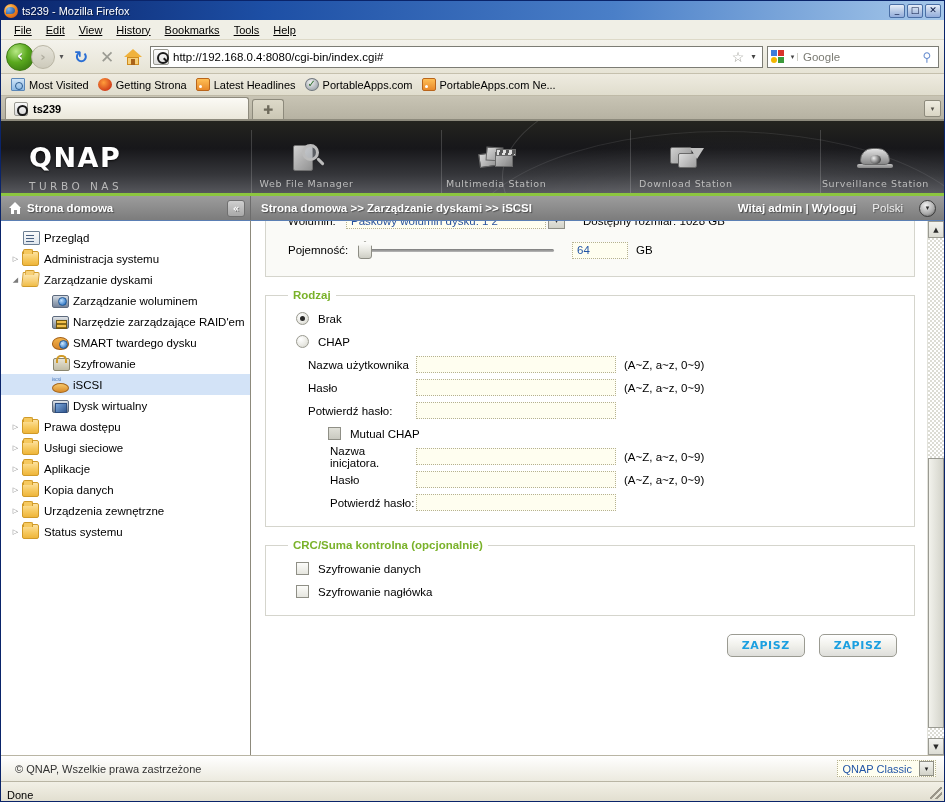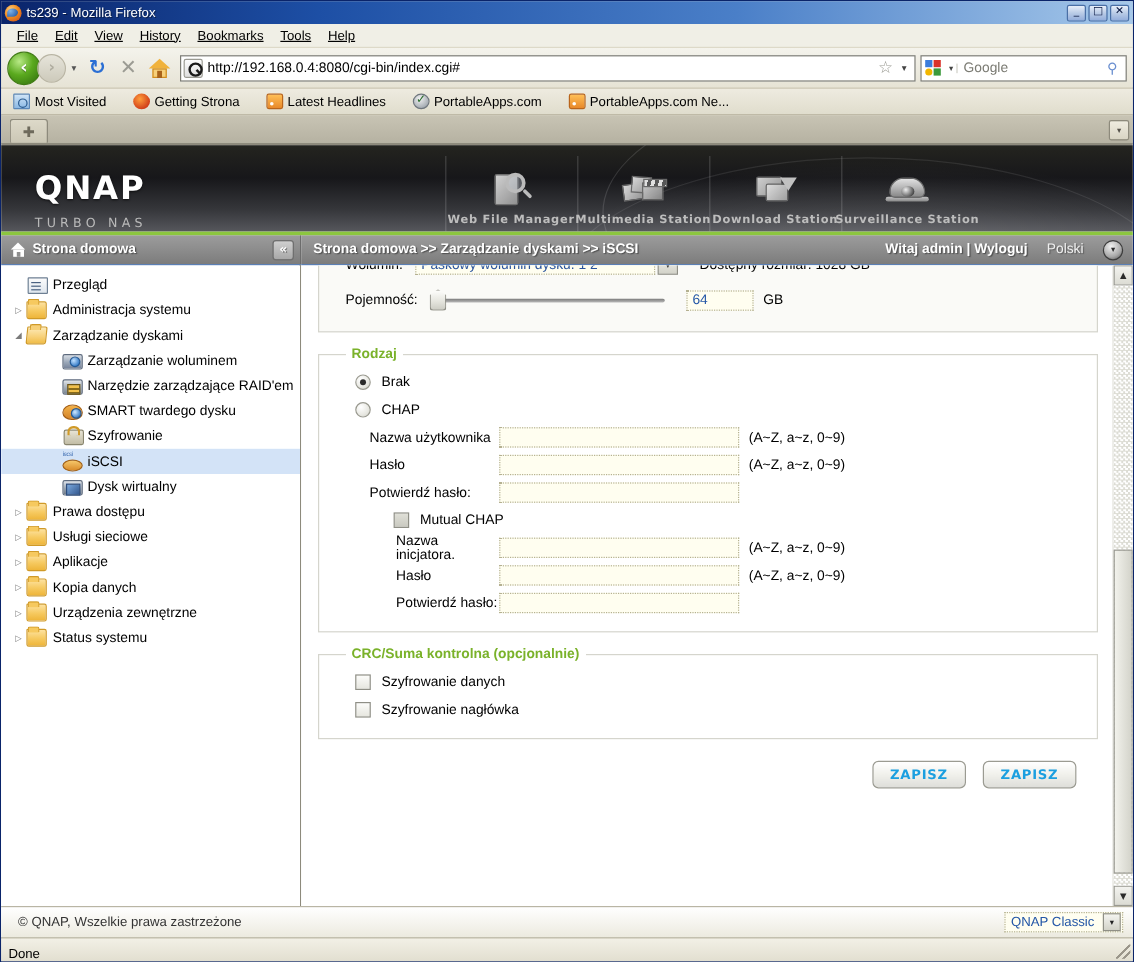--- a/index.html
+++ b/index.html
@@ -173,21 +173,21 @@
   .search-mag {
     flex: 0 0 18px; text-align: center; color: #6a8fd0; font-size: 12px;
     font-family: "DejaVu Sans", sans-serif;
   }
 
   
   .bookmarks {
     height: 22px; flex: 0 0 22px;
     background: linear-gradient(to bottom,#eeebe0,#e0ddcd);
     border-bottom: 1px solid #bfbaa7;
-    display: flex; align-items: center; padding-left: 6px; gap: 14px;
+    display: flex; align-items: center; padding-left: 6px; gap: 1px;
   }
   .bm {
     display: flex; align-items: center; gap: 4px;
     padding: 1px 4px; font-size: 11px; color: #000; white-space: nowrap;
   }
   .bm-ico { width: 14px; height: 13px; flex: 0 0 14px; position: relative; }
   .ico-folderblue {
     background: linear-gradient(to bottom,#cfe4f7,#8cb9e4);
     border: 1px solid #5b87b8; border-radius: 1px;
   }
@@ -291,21 +291,21 @@
     color: #fff; font-size: 27px; font-weight: bold; letter-spacing: 1.5px;
     font-family: "DejaVu Sans", sans-serif; line-height: 1;
     text-shadow: 0 1px 2px rgba(0,0,0,.7);
   }
   .brand .tagline {
     color: #b9b9b9; font-size: 10.5px; letter-spacing: 3.5px;
     margin-top: 9px; font-family: "DejaVu Sans", sans-serif;
   }
   .stations {
     flex: 1 1 auto; display: flex; align-items: flex-end;
-    justify-content: center; padding-right: 14px; z-index: 2; font-weight: bold;
+    justify-content: space-between; padding-right: 14px; z-index: 2;
   }
   .station {
     width: 110px; height: 63px;
     display: flex; flex-direction: column; align-items: center;
     justify-content: flex-end; padding-bottom: 4px;
     border-left: 1px solid rgba(255,255,255,.17);
   }
   .station-label {
     color: #bdbdbd; font-size: 9.5px; letter-spacing: .6px;
     white-space: nowrap; font-family: "DejaVu Sans", sans-serif;
@@ -795,20 +795,24 @@
       <span class="bm-ico ico-portable"></span>
       <span>PortableApps.com</span>
     </span>
     <span class="bm">
       <span class="bm-ico ico-rss"></span>
       <span>PortableApps.com Ne...</span>
     </span>
   </div>
 
   <div class="tabstrip">
+    <div class="tab">
+      <span class="tab-fav"></span>
+      <span>ts239</span>
+    </div>
     <div class="tab-new">✚</div>
     <div class="tab-scroll">▾</div>
   </div>
 
   <div class="page">
 
     <div class="banner">
       <div class="brand">
         <div class="logo">QNAP</div>
         <div class="tagline">TURBO NAS</div>

